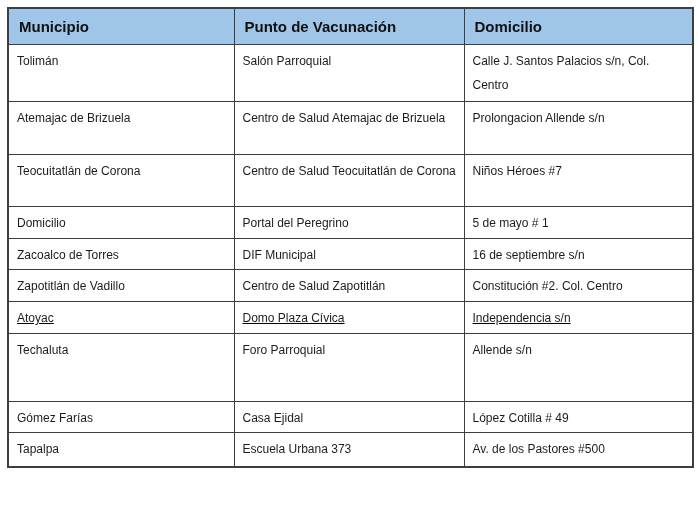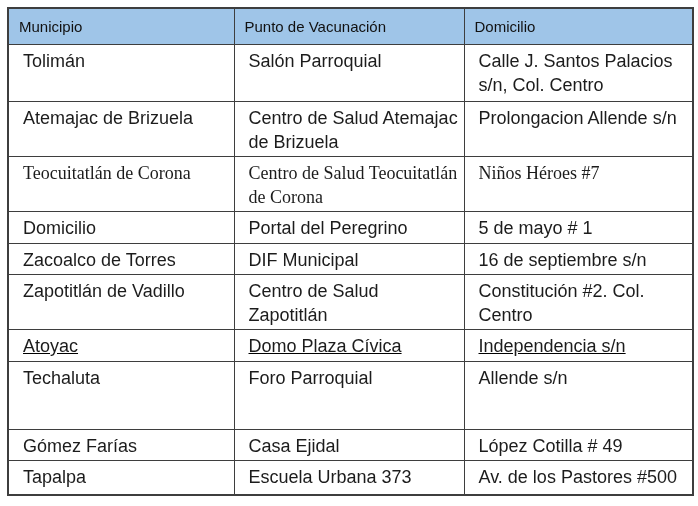--- a/index.html
+++ b/index.html
@@ -21,43 +21,43 @@
     width: 685px;
     border: 2px solid #3e3e3e;
   }
   table.vac-table col.c1 { width: 226px; }
   table.vac-table col.c2 { width: 230px; }
   table.vac-table col.c3 { width: 229px; }
   table.vac-table th {
     background: #9fc5e8;
     color: #111111;
     font-size: 15px;
-    font-weight: normal;
+    font-weight: bold;
     text-align: left;
     vertical-align: middle;
     height: 31px;
     padding: 2px 6px 2px 10px;
     border: 1px solid #3e3e3e;
     overflow: hidden;
   }
   table.vac-table td {
     color: #1c1c1c;
-    font-size: 18px;
+    font-size: 12px;
     line-height: 24px;
     text-align: left;
     vertical-align: top;
-    padding: 4px 5px 2px 14px;
+    padding: 4px 5px 2px 8px;
     border: 1px solid #3e3e3e;
     white-space: pre-wrap;
     overflow: hidden;
   }
   
   tbody tr:nth-child(1)  { height: 57px; }
   tbody tr:nth-child(2)  { height: 53px; }
-  tbody tr:nth-child(3)  { height: 52px; font-family: Liberation Serif, serif; }
+  tbody tr:nth-child(3)  { height: 52px; }
   tbody tr:nth-child(4)  { height: 32px; }
   tbody tr:nth-child(5)  { height: 31px; }
   tbody tr:nth-child(6)  { height: 32px; }
   tbody tr:nth-child(7)  { height: 32px; text-decoration: underline; }
   tbody tr:nth-child(8)  { height: 68px; }
   tbody tr:nth-child(9)  { height: 30px; }
   tbody tr:nth-child(10) { height: 34px; }
   tbody tr:nth-child(11) { height: 33px; }
 </style>
 </head>

